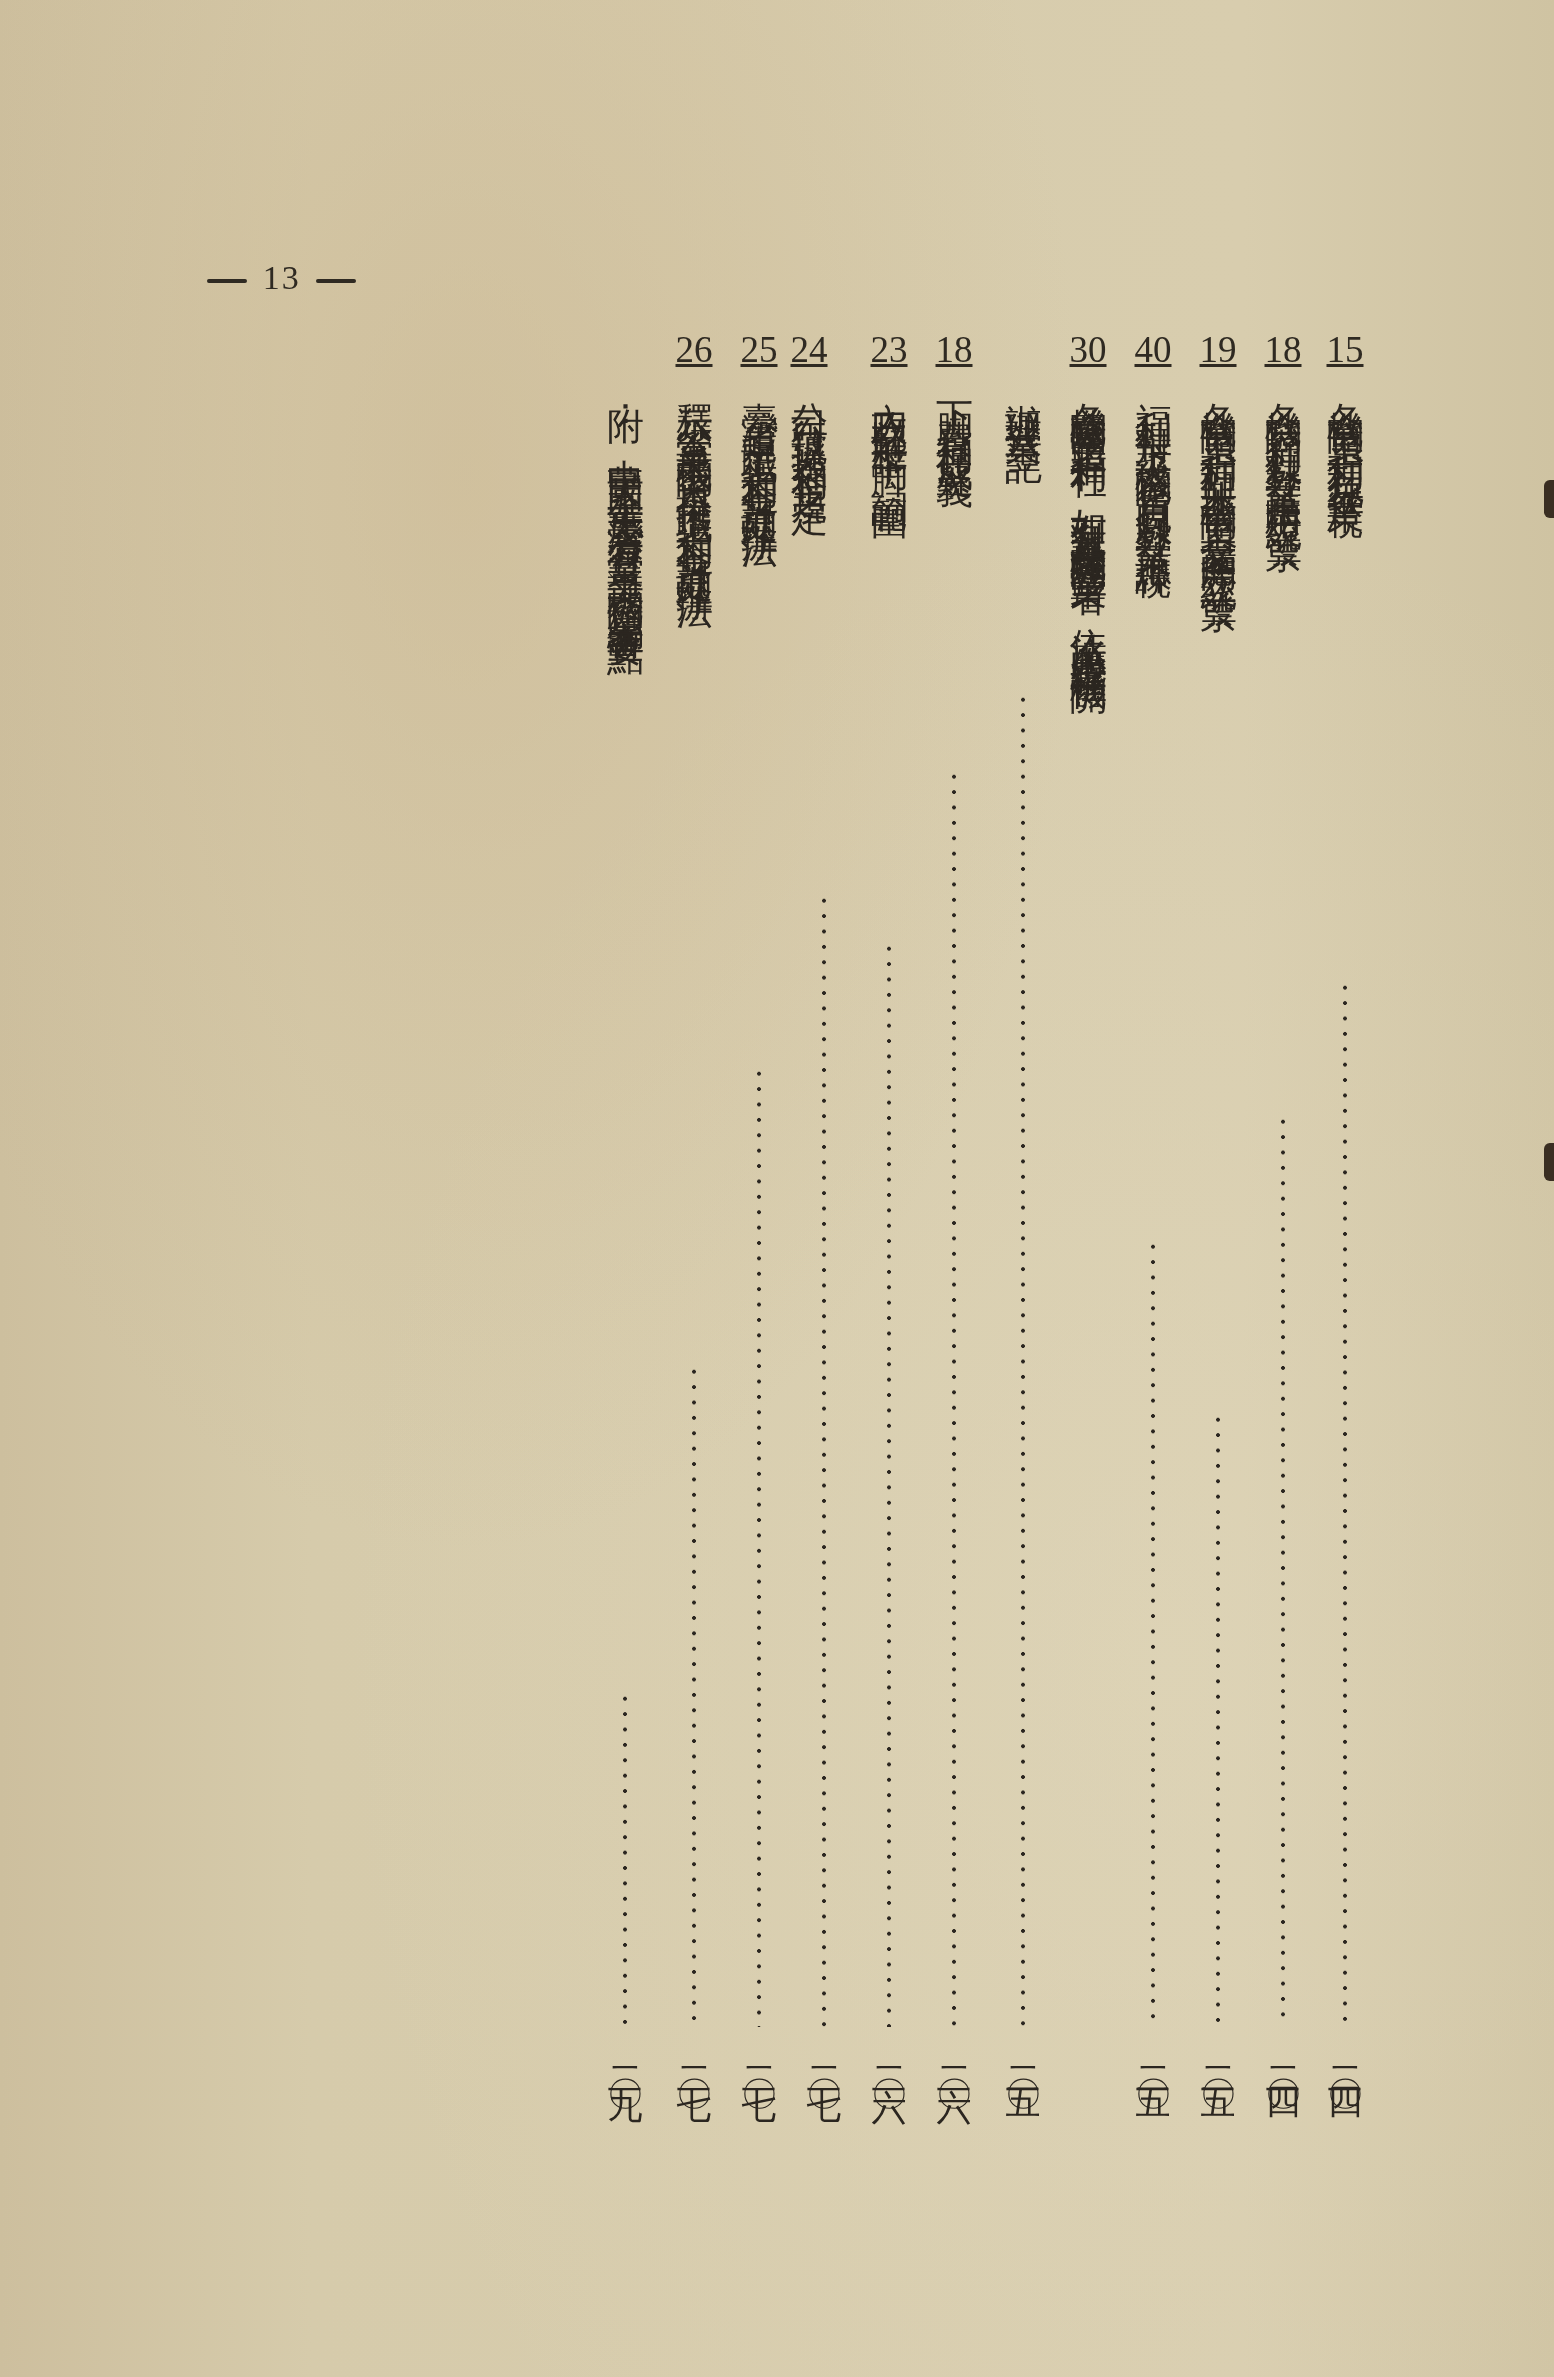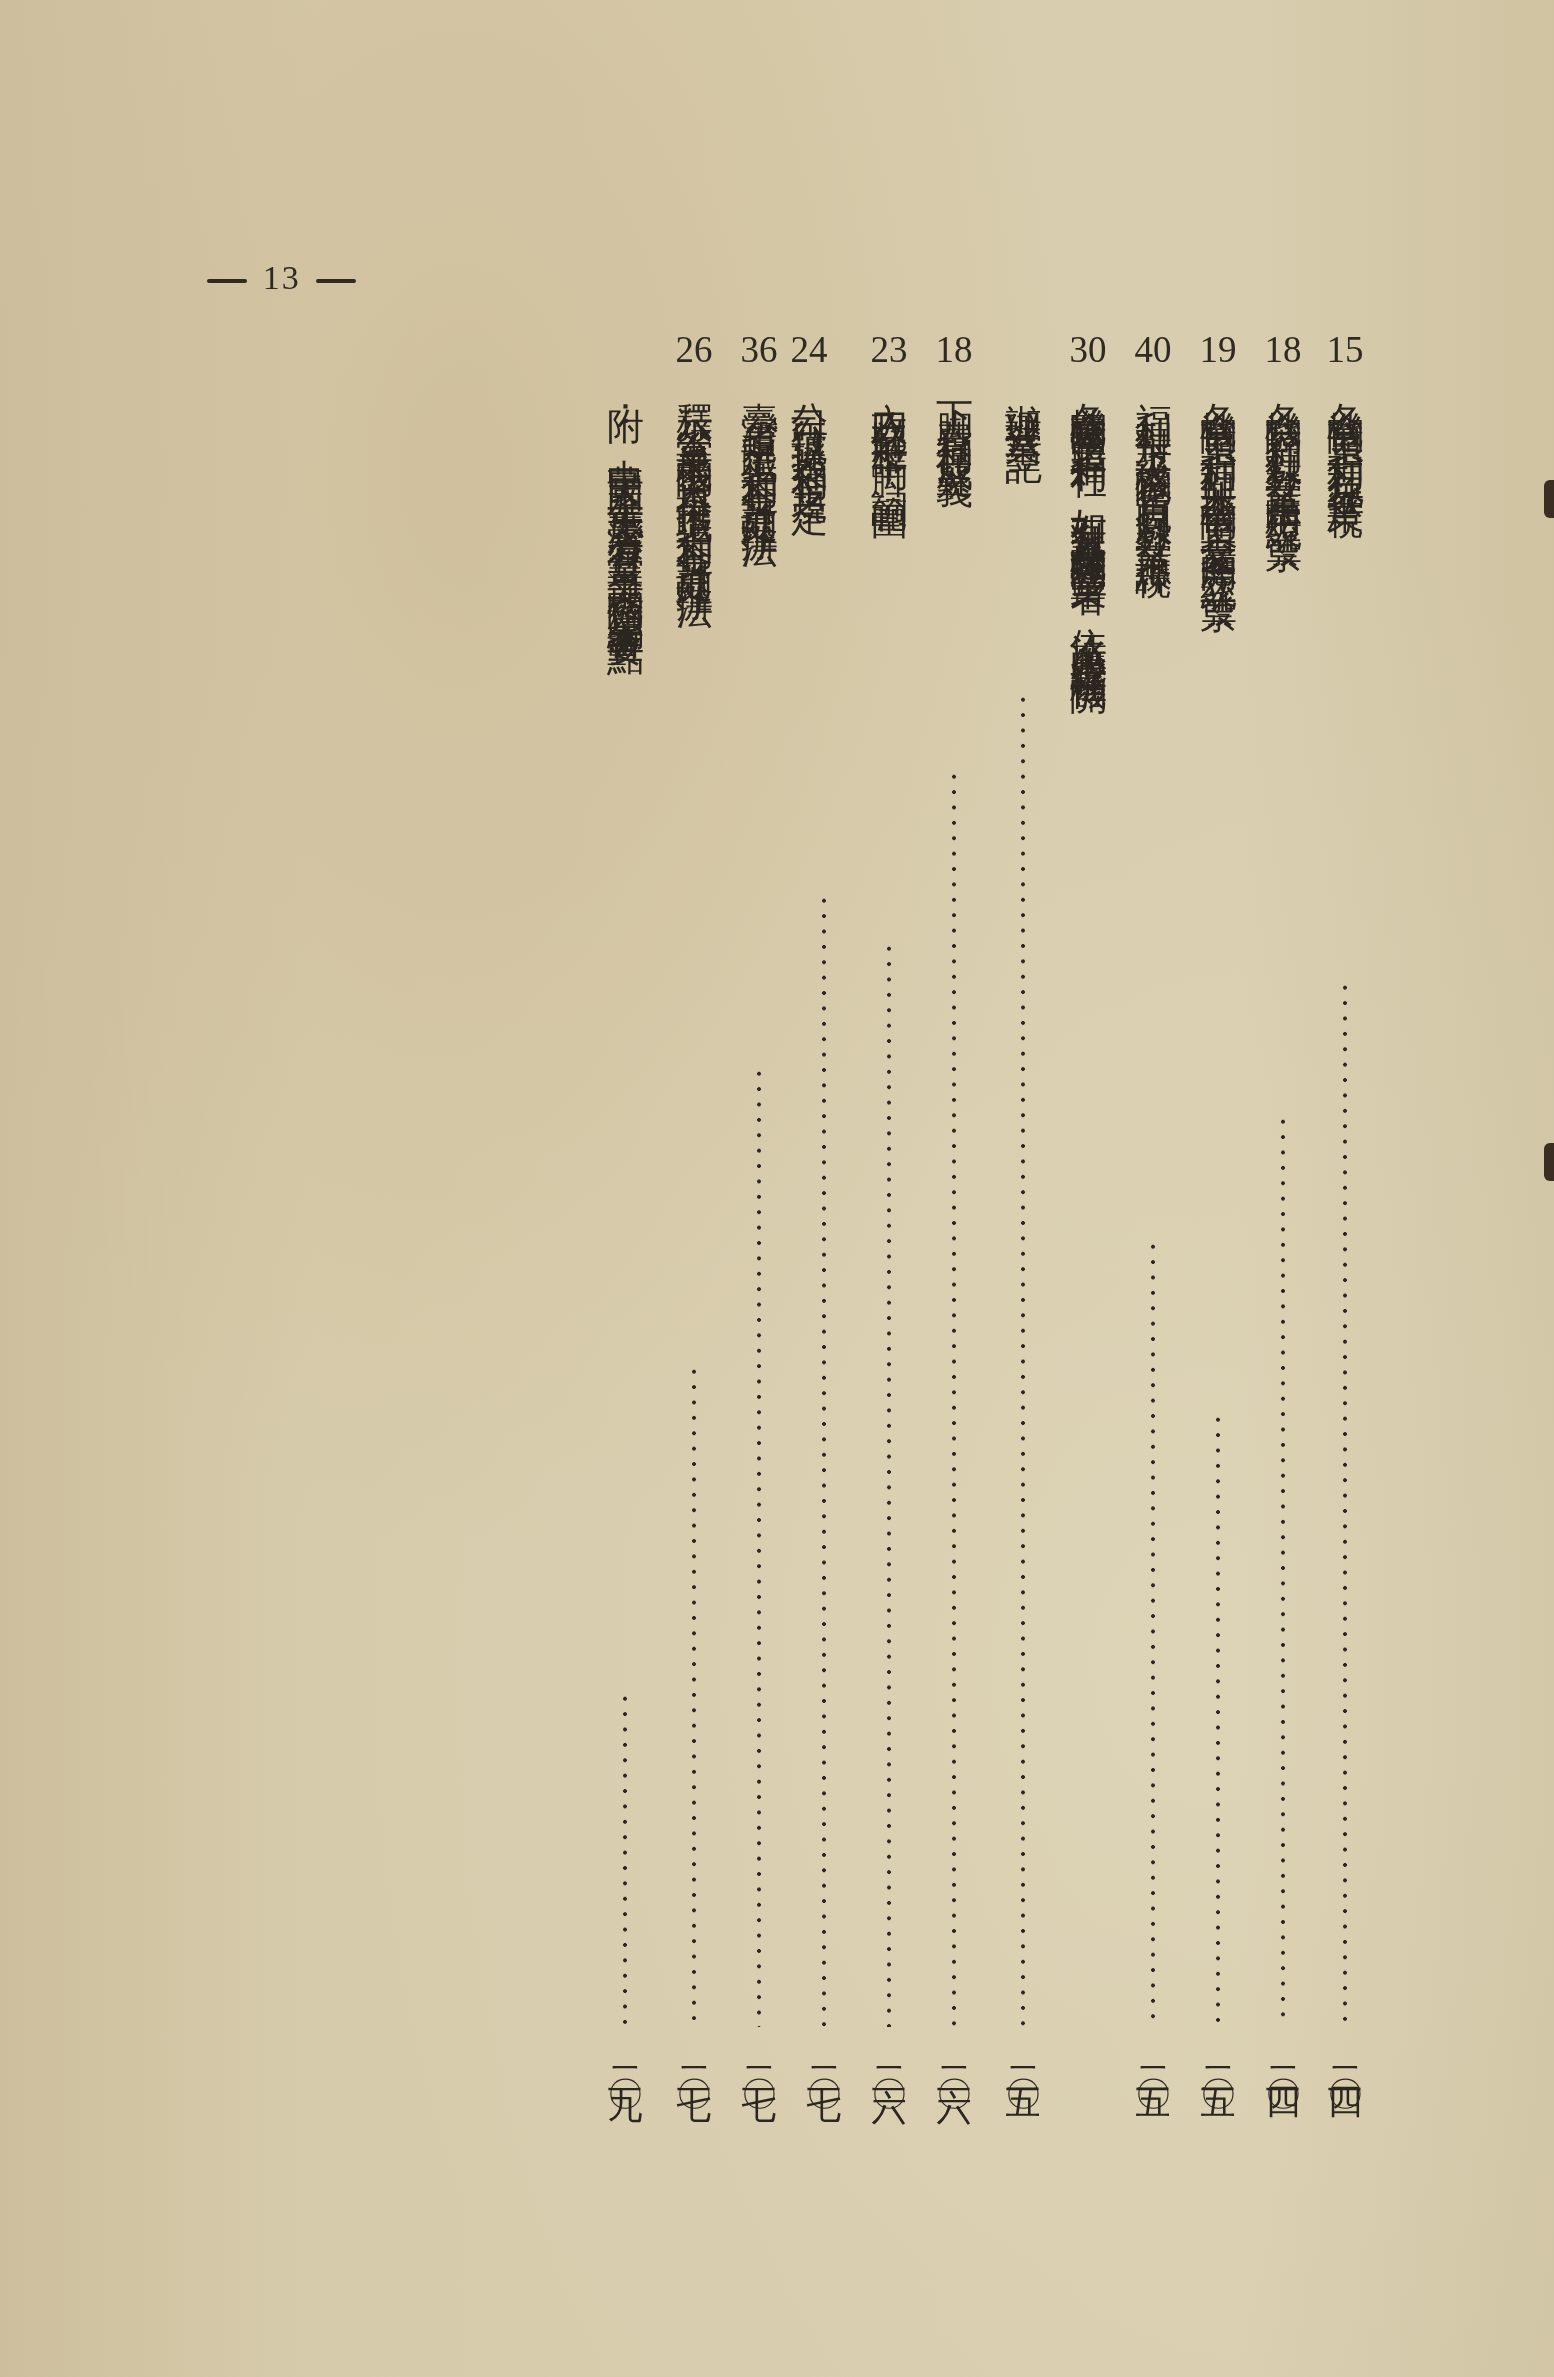--- a/index.html
+++ b/index.html
@@ -19,21 +19,21 @@
     font-size: 34px; letter-spacing: 1.9px;
     font-family: "Liberation Serif", serif; color: #2f2a22;
   }
   .dash { display: inline-block; width: 40px; height: 3.8px; background: #2f2a22; vertical-align: middle; margin: 0 15.4px; border-radius: 1.9px; }
   .entry {
     position: absolute; top: 331px; width: 58px;
     display: flex; flex-direction: column; align-items: center;
   }
   .entry-num {
     font-family: "Liberation Serif", serif; font-size: 37px; line-height: 38px;
-    height: 42px; color: #2f2a22;
+    height: 42px; color: #2f2a22; text-decoration: underline;
   }
   .entry-title {
     writing-mode: vertical-rl; text-orientation: upright;
     font-size: 37px; line-height: 58px; letter-spacing: 8.6px;
     color: #2b2620;
   }
   .leader {
     position: absolute; width: 58px; display: flex; justify-content: center;
   }
   .leader span {
@@ -125,21 +125,21 @@
 <div class="entry" style="left:780px">
   <div class="entry-num">24</div>
   <div class="entry-title">公司行號提撥福利金之規定</div>
 </div>
 <div class="leader" style="left:795px; top:893px; height:1134px">
     <span></span>
   </div>
 <div class="pageref" style="left:795px">二〇七</div>
 
 <div class="entry" style="left:730px">
-  <div class="entry-num">36</div>
+  <div class="entry-num">25</div>
   <div class="entry-title">臺灣省規定職工福利金會計處理辦法</div>
 </div>
 <div class="leader" style="left:730px; top:1066px; height:961px">
     <span></span>
   </div>
 <div class="pageref" style="left:730px">二〇七</div>
 
 <div class="entry" style="left:665px">
   <div class="entry-num">26</div>
   <div class="entry-title">釋示公營事業機關資本提撥職工福利金會計處理辦法</div>

